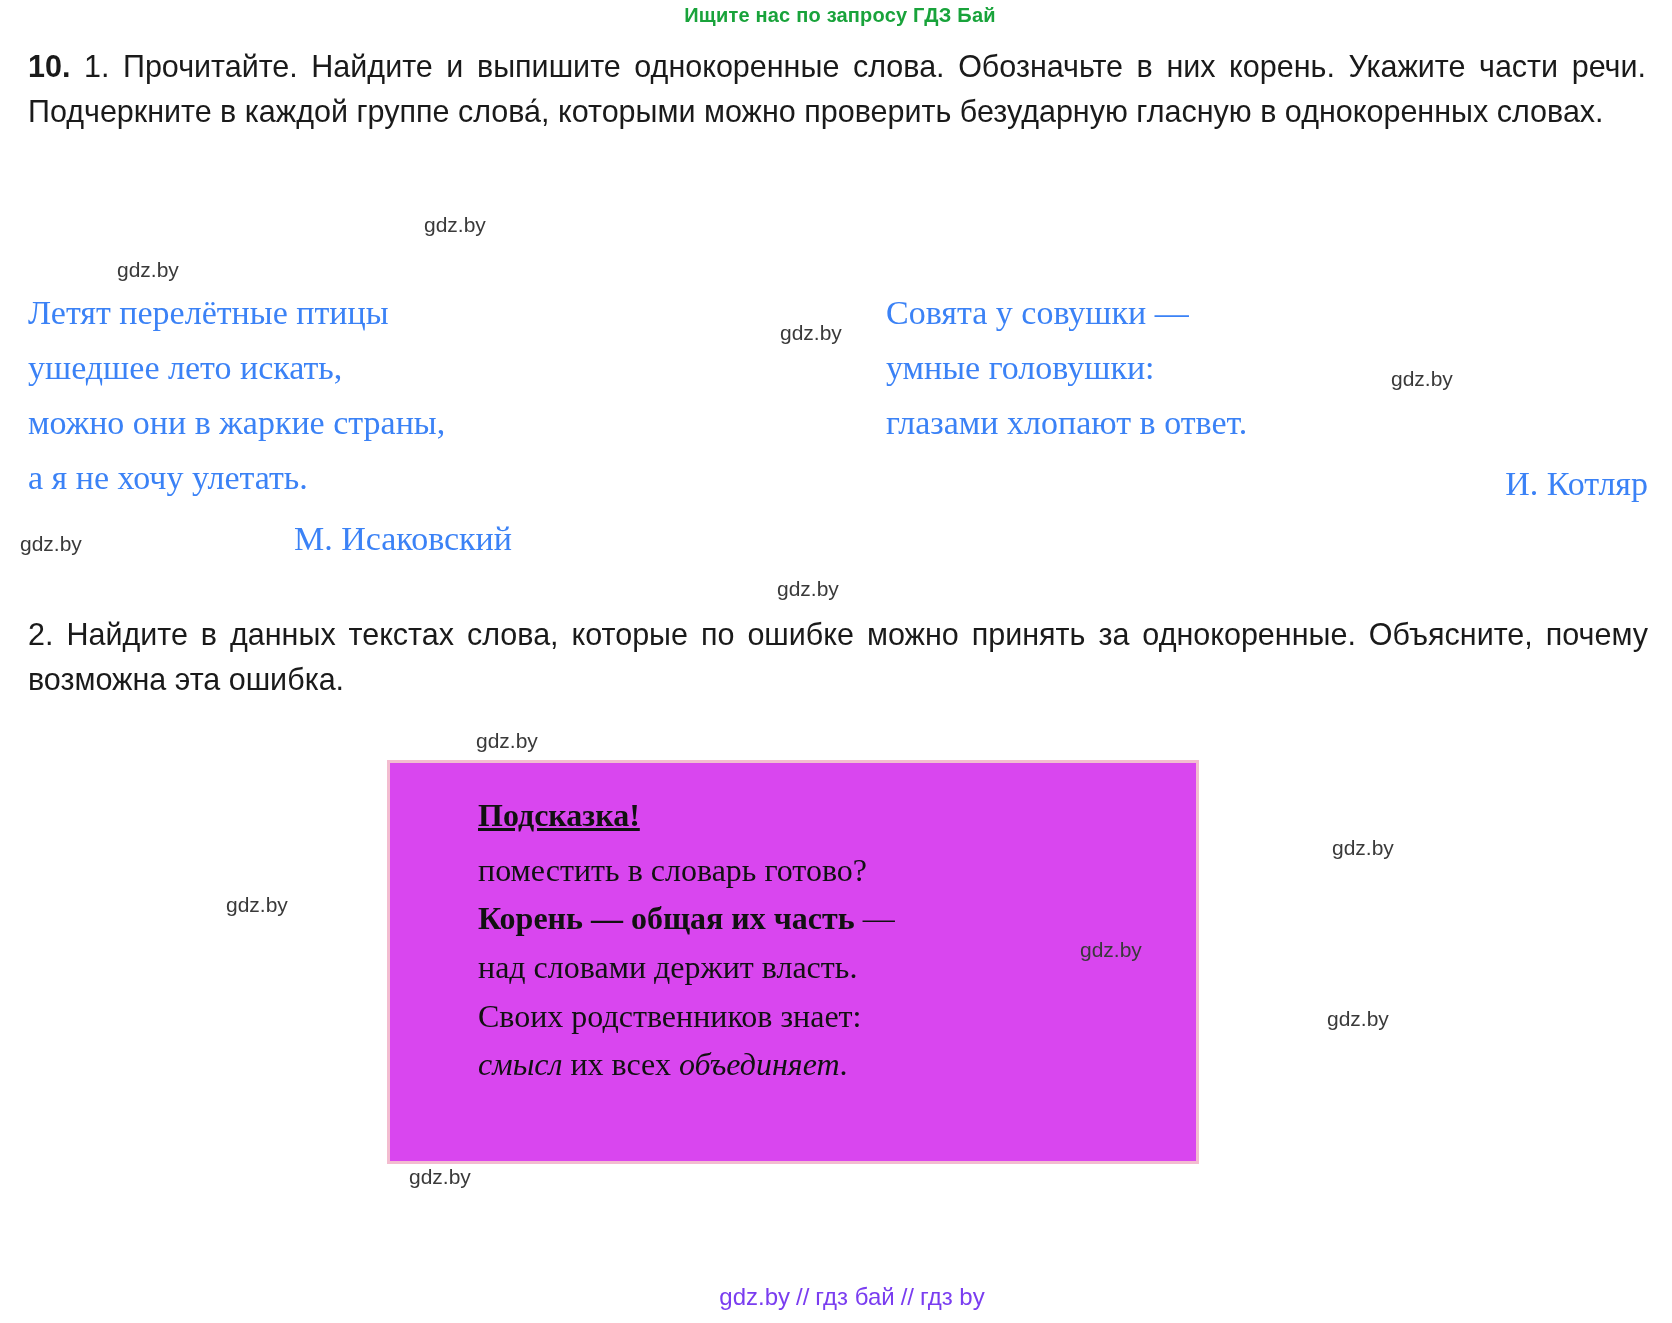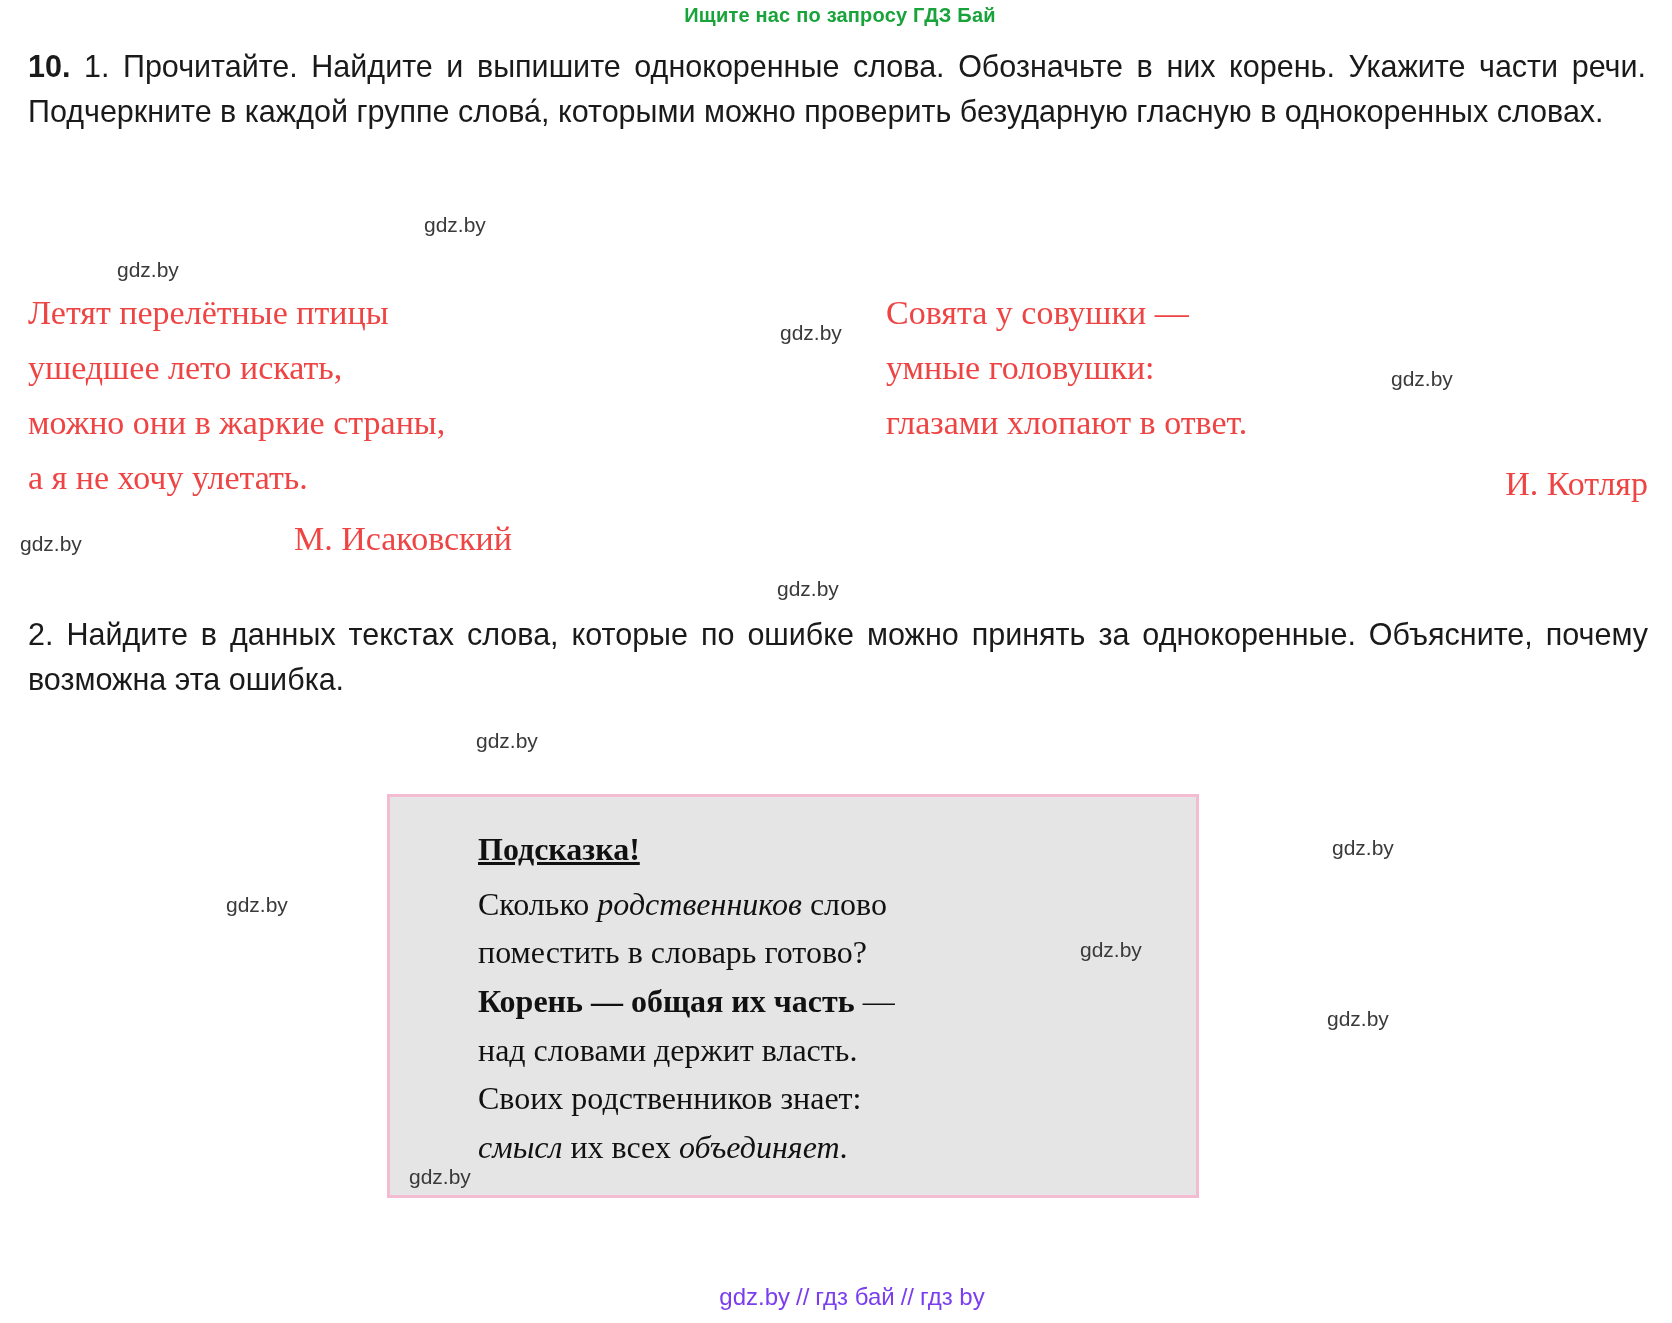--- a/index.html
+++ b/index.html
@@ -53,21 +53,21 @@
     top: 285px;
     left: 28px;
     width: 1620px;
     height: 320px;
   }
   .poem {
     position: absolute;
     font-family: "Liberation Serif", serif;
     font-size: 34px;
     line-height: 1.62;
-    color: #ef4444;
+    color: #3b82f6;
   }
   .poem-left {
     left: 0;
     top: 0;
     width: 760px;
   }
   .poem-right {
     left: 858px;
     top: 0;
     width: 762px;
@@ -93,26 +93,26 @@
     width: 1620px;
     font-size: 30.5px;
     line-height: 1.47;
     text-align: justify;
   }
 
   
   .hint-box {
     position: absolute;
     left: 387px;
-    top: 794px;
+    top: 760px;
     width: 812px;
     height: 404px;
     border: 3px solid #f3bcd0;
     box-sizing: border-box;
-    background: #e5e5e5;
+    background: #d946ef;
   }
   .hint-inner {
     padding: 28px 40px 10px 88px;
     font-family: "Liberation Serif", serif;
     font-size: 32px;
     line-height: 1.52;
     color: #111;
   }
   .hint-title {
     font-weight: bold;
@@ -174,23 +174,20 @@
     <div class="author author-right">И. Котляр</div>
   </div>
 
 </div>
 
 <div class="part2">2. Найдите в данных текстах слова, которые по ошибке можно принять за однокоренные. Объясните, почему возможна эта ошибка.</div>
 
 <div class="hint-box">
   <div class="hint-inner">
     <div class="hint-title">Подсказка!</div>
-    <div class="hint-line">
-      <span>Сколько </span><span class="it">родственников</span><span> слово</span>
-    </div>
     <div class="hint-line">поместить в словарь готово?</div>
     <div class="hint-line">
       <span class="bold">Корень — общая их часть</span><span> —</span>
     </div>
     <div class="hint-line">над словами держит власть.</div>
     <div class="hint-line">Своих родственников знает:</div>
     <div class="hint-line">
       <span class="it">смысл</span><span> их всех </span><span class="it">объединяет</span><span>.</span>
     </div>
   </div>

